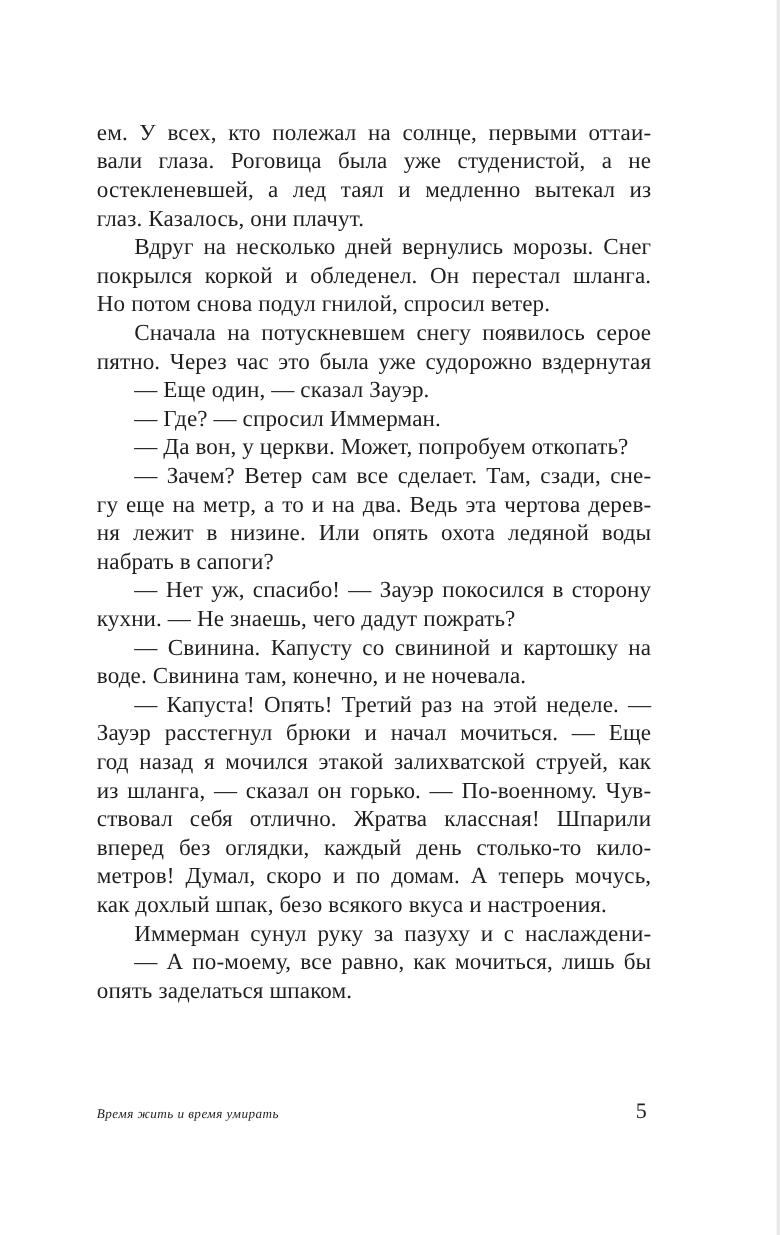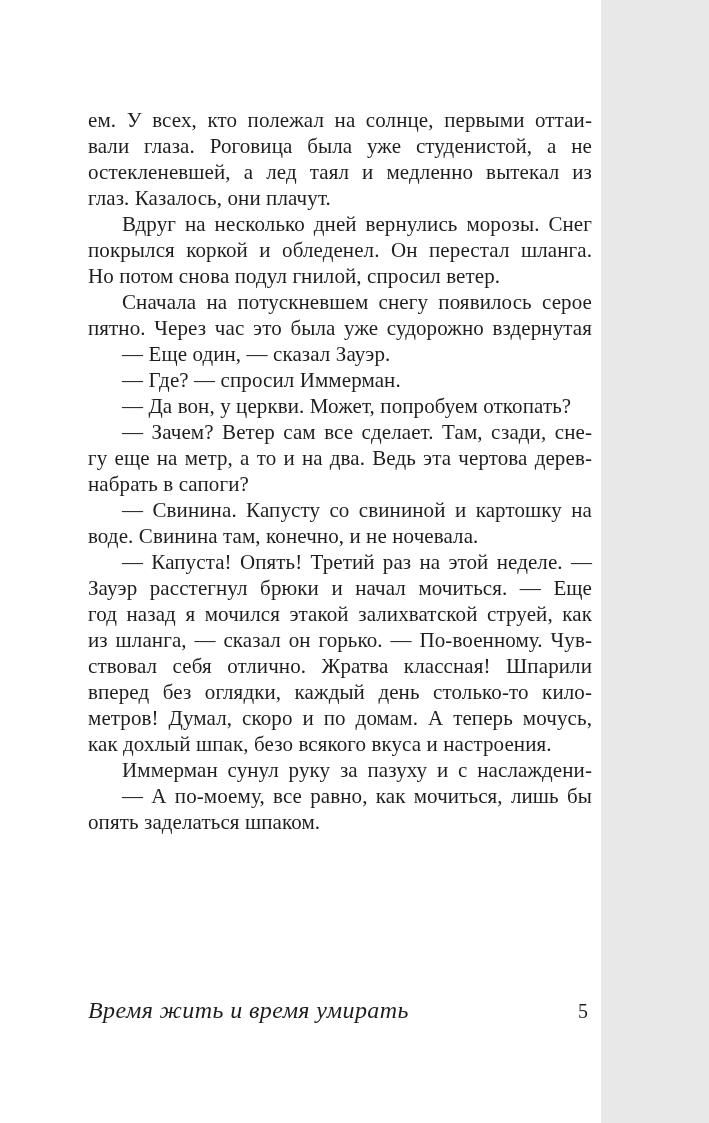--- a/index.html
+++ b/index.html
@@ -1,18 +1,18 @@
 <!DOCTYPE html>
 <html><head>
 <meta charset="utf-8">
 <style>
   html, body { margin: 0; padding: 0; background: #e8e8e8; }
   .page {
     position: relative;
-    width: 601px;
+    width: 706px;
     height: 1123px;
     background: #ffffff;
     font-family: "Liberation Serif", serif;
     color: #1e1e1e;
     overflow: hidden;
   }
   .text-block {
     position: absolute;
     left: 88px;
     top: 107px;
@@ -33,21 +33,21 @@
     position: absolute;
     left: 88px;
     top: 997px;
     width: 504px;
     display: flex;
     justify-content: space-between;
     align-items: baseline;
   }
   .running-title {
     font-style: italic;
-    font-size: 24px;
+    font-size: 12px;
     line-height: 26px;
     letter-spacing: 0.4px;
   }
   .page-number {
     font-size: 20px;
     line-height: 26px;
     padding-right: 4px;
   }
 </style>
 </head>
@@ -75,21 +75,26 @@
       </div>
       <div class="paragraph">
         <div class="line last indent">— Где? — спросил Иммерман.</div>
       </div>
       <div class="paragraph">
         <div class="line last indent">— Да вон, у церкви. Может, попробуем откопать?</div>
       </div>
       <div class="paragraph">
         <div class="line indent">— Зачем? Ветер сам все сделает. Там, сзади, сне-</div>
         <div class="line">гу еще на метр, а то и на два. Ведь эта чертова дерев-</div>
+        <div class="line">ня лежит в низине. Или опять охота ледяной воды</div>
         <div class="line last">набрать в сапоги?</div>
+      </div>
+      <div class="paragraph">
+        <div class="line indent">— Нет уж, спасибо! — Зауэр покосился в сторону</div>
+        <div class="line last">кухни. — Не знаешь, чего дадут пожрать?</div>
       </div>
       <div class="paragraph">
         <div class="line indent">— Свинина. Капусту со свининой и картошку на</div>
         <div class="line last">воде. Свинина там, конечно, и не ночевала.</div>
       </div>
       <div class="paragraph">
         <div class="line indent">— Капуста! Опять! Третий раз на этой неделе. —</div>
         <div class="line">Зауэр расстегнул брюки и начал мочиться. — Еще</div>
         <div class="line">год назад я мочился этакой залихватской струей, как</div>
         <div class="line">из шланга, — сказал он горько. — По-военному. Чув-</div>

